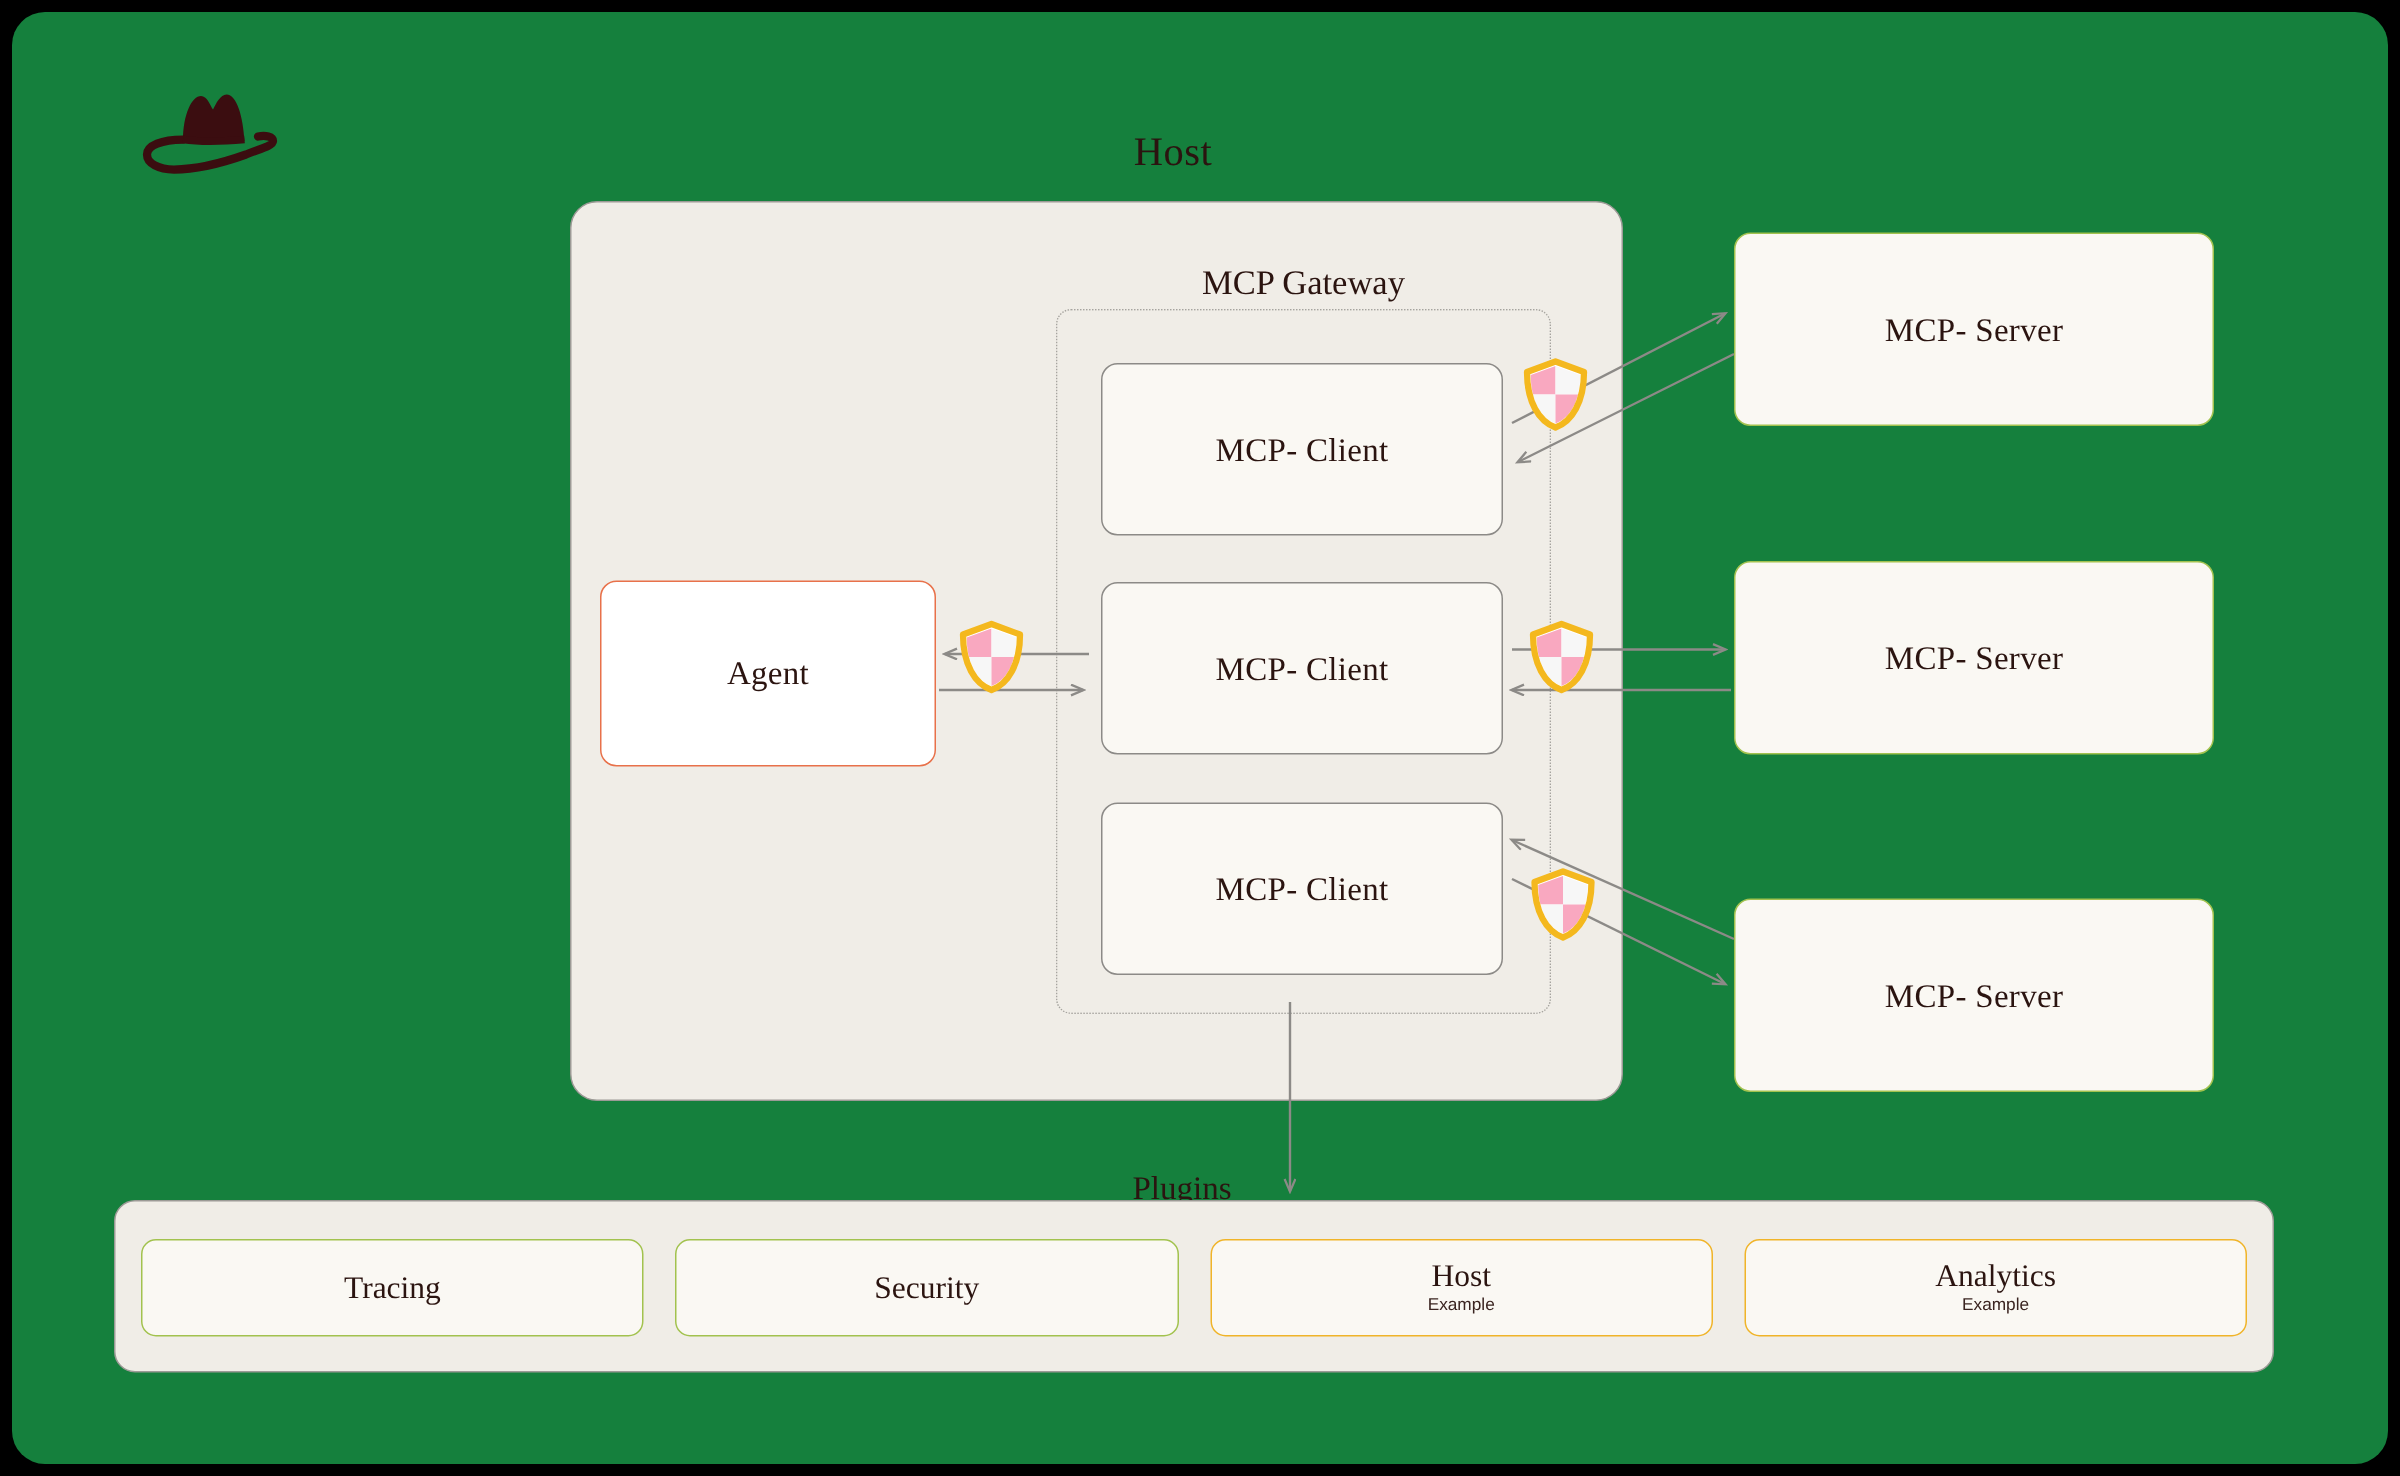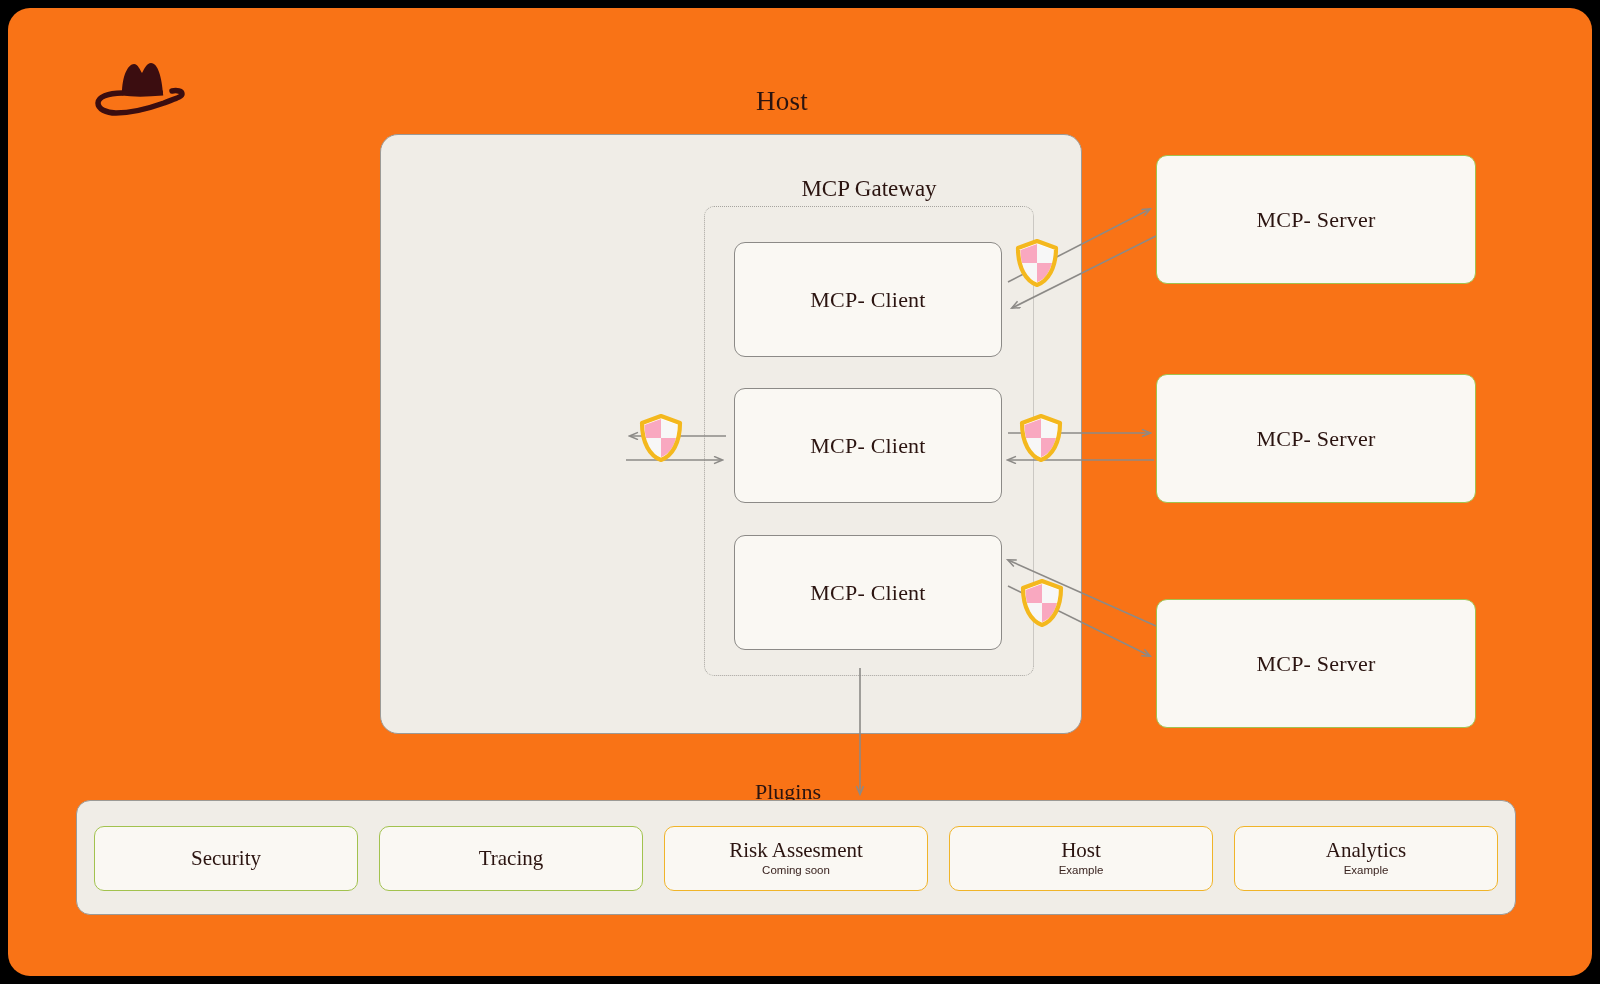--- a/index.html
+++ b/index.html
@@ -17,21 +17,21 @@
     width: 1600px;
     height: 984px;
     background: #000;
   }
 
   
   .card {
     position: absolute;
     left: 8px; top: 8px;
     width: 1584px; height: 968px;
-    background: #f97316;
+    background: #15803d;
     border-radius: 22px;
     overflow: hidden;
   }
 
   
   .logo {
     position: absolute;
     left: 84px; top: 48px;
     width: 96px; height: 60px;
   }
@@ -227,20 +227,23 @@
 
       <line x1="1000" y1="425" x2="1142" y2="425" stroke="#8C8A87" stroke-width="1.6" marker-end="url(#ah)"></line>
       <line x1="1146" y1="452" x2="1000" y2="452" stroke="#8C8A87" stroke-width="1.6" marker-end="url(#ah)"></line>
 
       <line x1="1000" y1="578" x2="1142" y2="648" stroke="#8C8A87" stroke-width="1.6" marker-end="url(#ah)"></line>
       <line x1="1148" y1="618" x2="1000" y2="552" stroke="#8C8A87" stroke-width="1.6" marker-end="url(#ah)"></line>
 
       <line x1="852" y1="660" x2="852" y2="786" stroke="#8C8A87" stroke-width="1.6" marker-end="url(#ah)"></line>
     </svg>
 
+    <div class="node agent">
+      <span>Agent</span>
+    </div>
 
     <div class="node client c1">
       <span>MCP- Client</span>
     </div>
     <div class="node client c2">
       <span>MCP- Client</span>
     </div>
     <div class="node client c3">
       <span>MCP- Client</span>
     </div>
@@ -320,31 +323,27 @@
         <path d="M23 3 L42 10 C42 30, 34 43, 23 47 C12 43, 4 30, 4 10 Z" fill="none" stroke="#F4B81E" stroke-width="4.2" stroke-linejoin="round"></path>
       </svg>
     </div>
 
     <div class="plugins-title">Plugins</div>
     <div class="plugins-bar"></div>
 
     <div class="plugin-row">
 
       <div class="plugin green">
+        <span class="p-label">Tracing</span>
+      </div>
+
+      <div class="plugin green">
         <span class="p-label">Security</span>
       </div>
 
-      <div class="plugin green">
-        <span class="p-label">Tracing</span>
-      </div>
-
-      <div class="plugin amber has-sub">
-        <span class="p-label">Risk Assesment</span>
-        <span class="p-sub">Coming soon</span>
-      </div>
 
       <div class="plugin amber has-sub">
         <span class="p-label">Host</span>
         <span class="p-sub">Example</span>
       </div>
 
       <div class="plugin amber has-sub">
         <span class="p-label">Analytics</span>
         <span class="p-sub">Example</span>
       </div>

